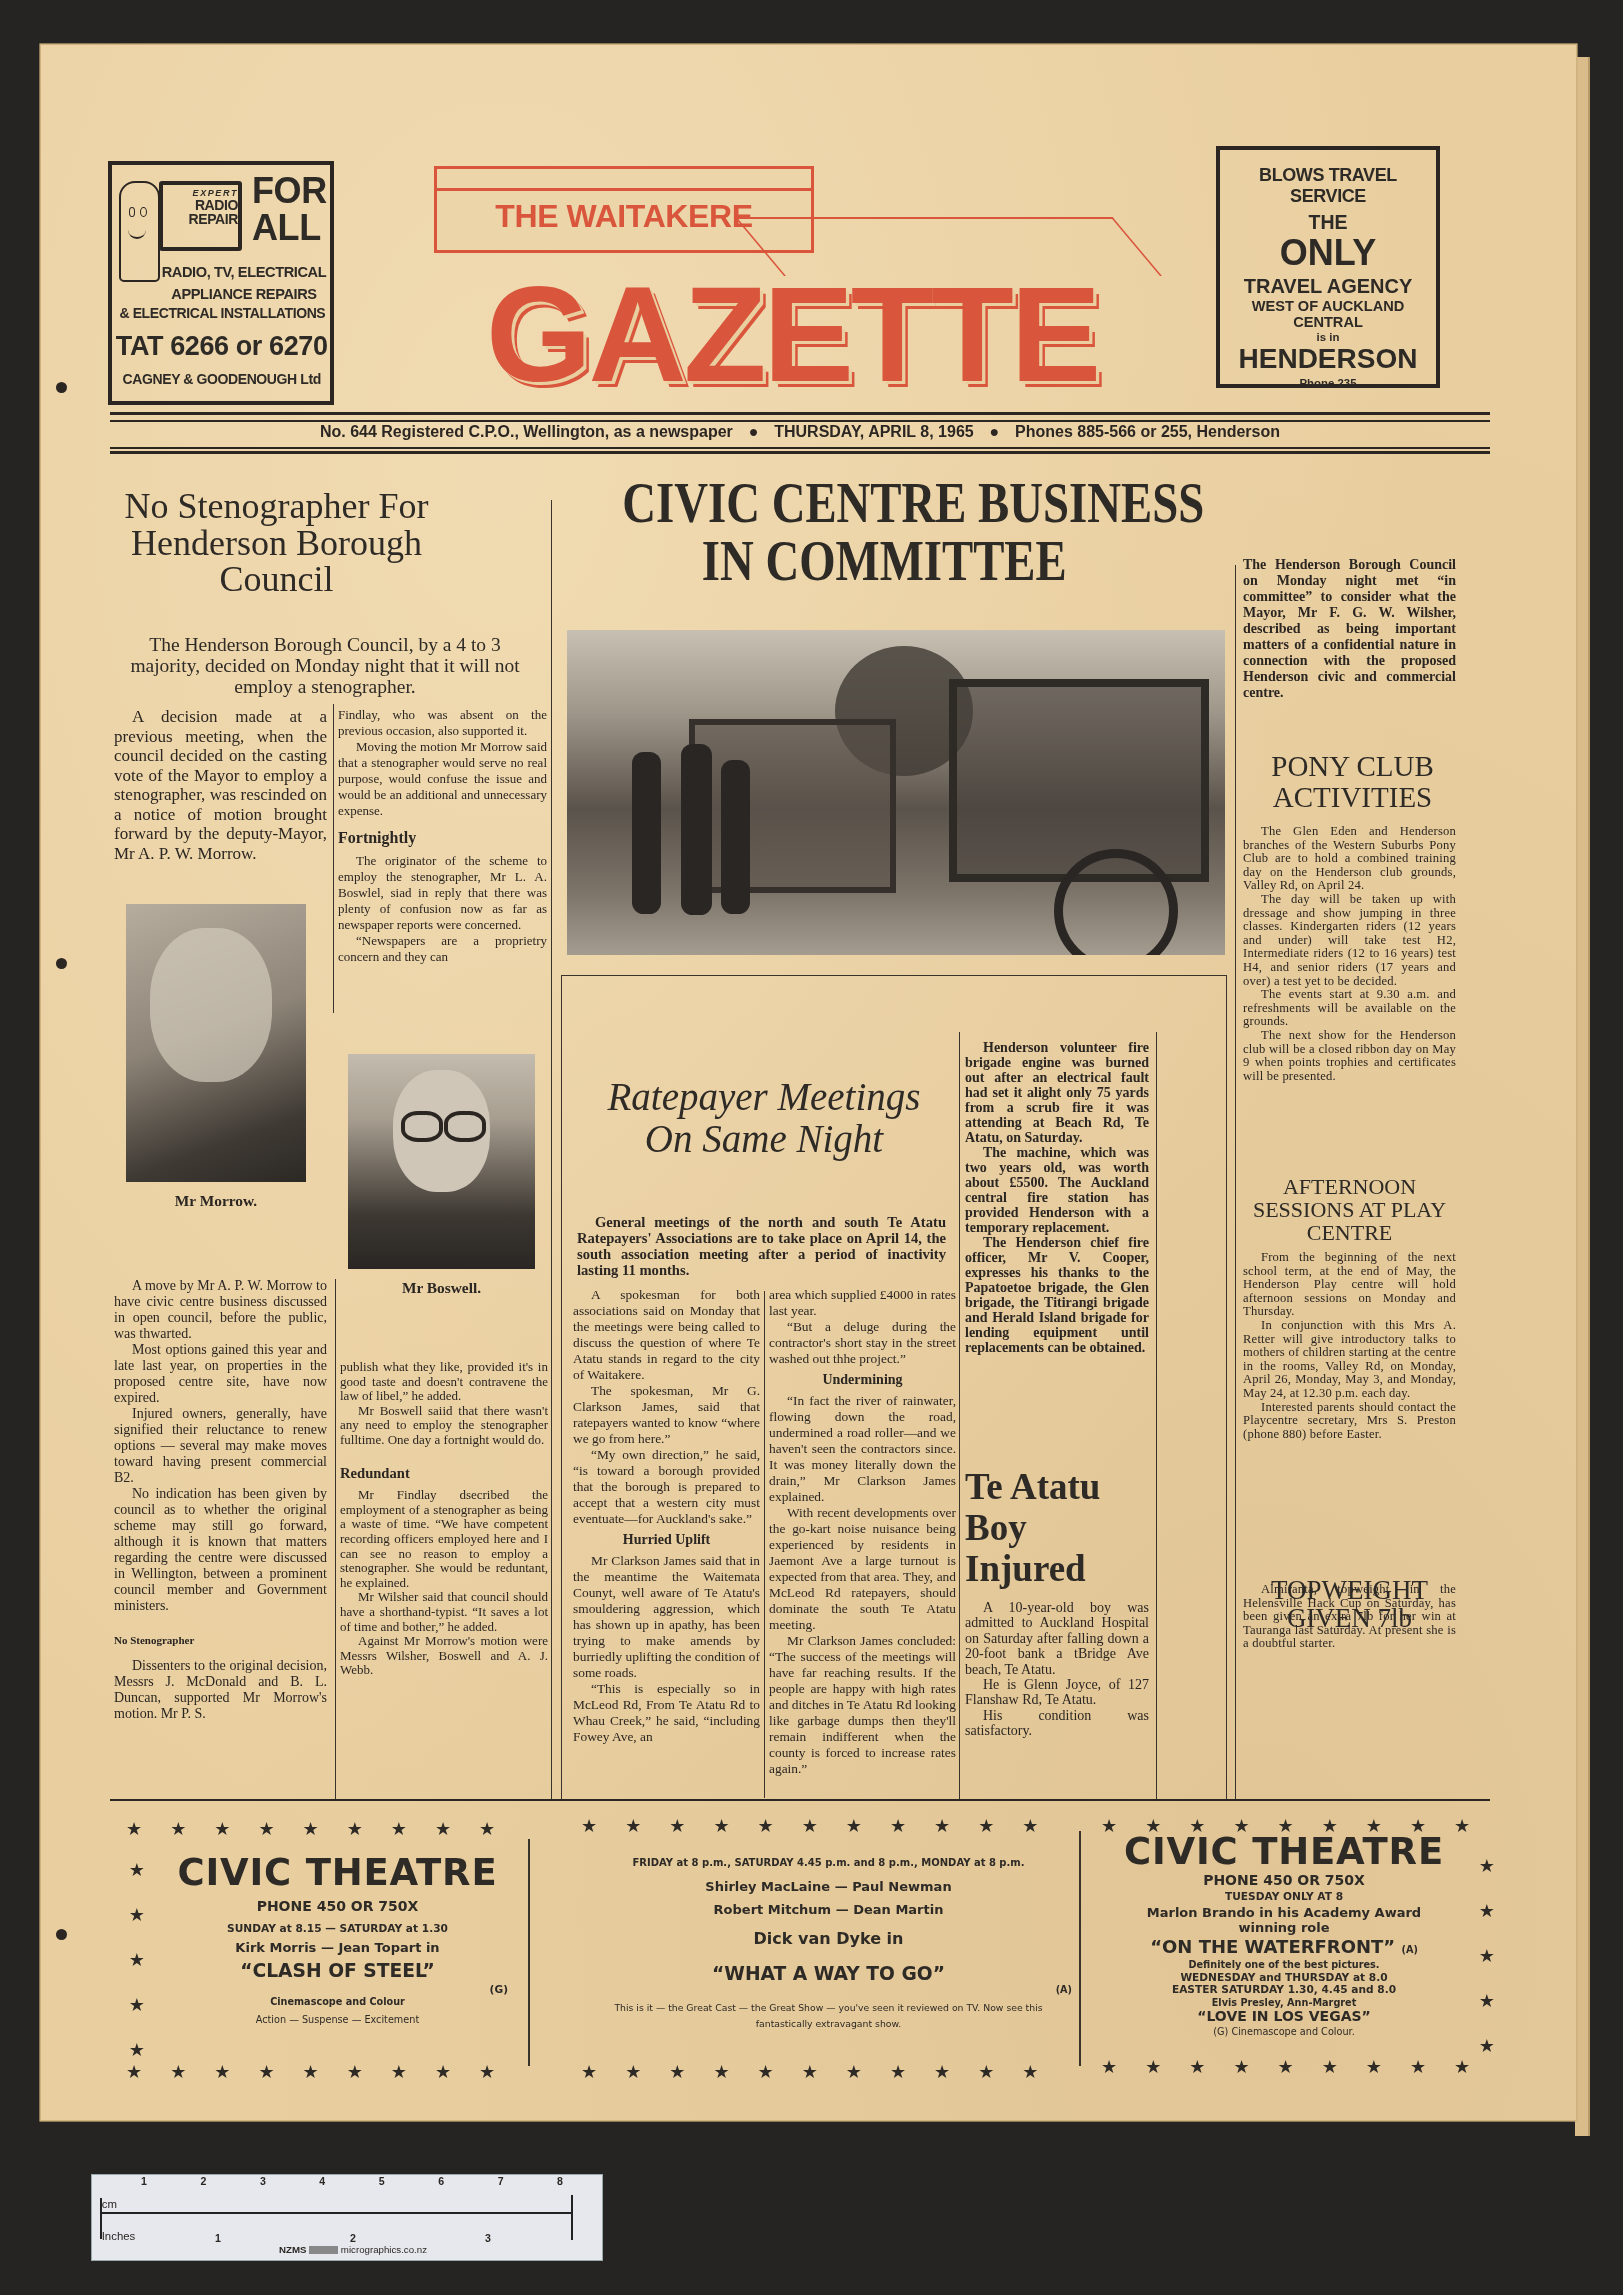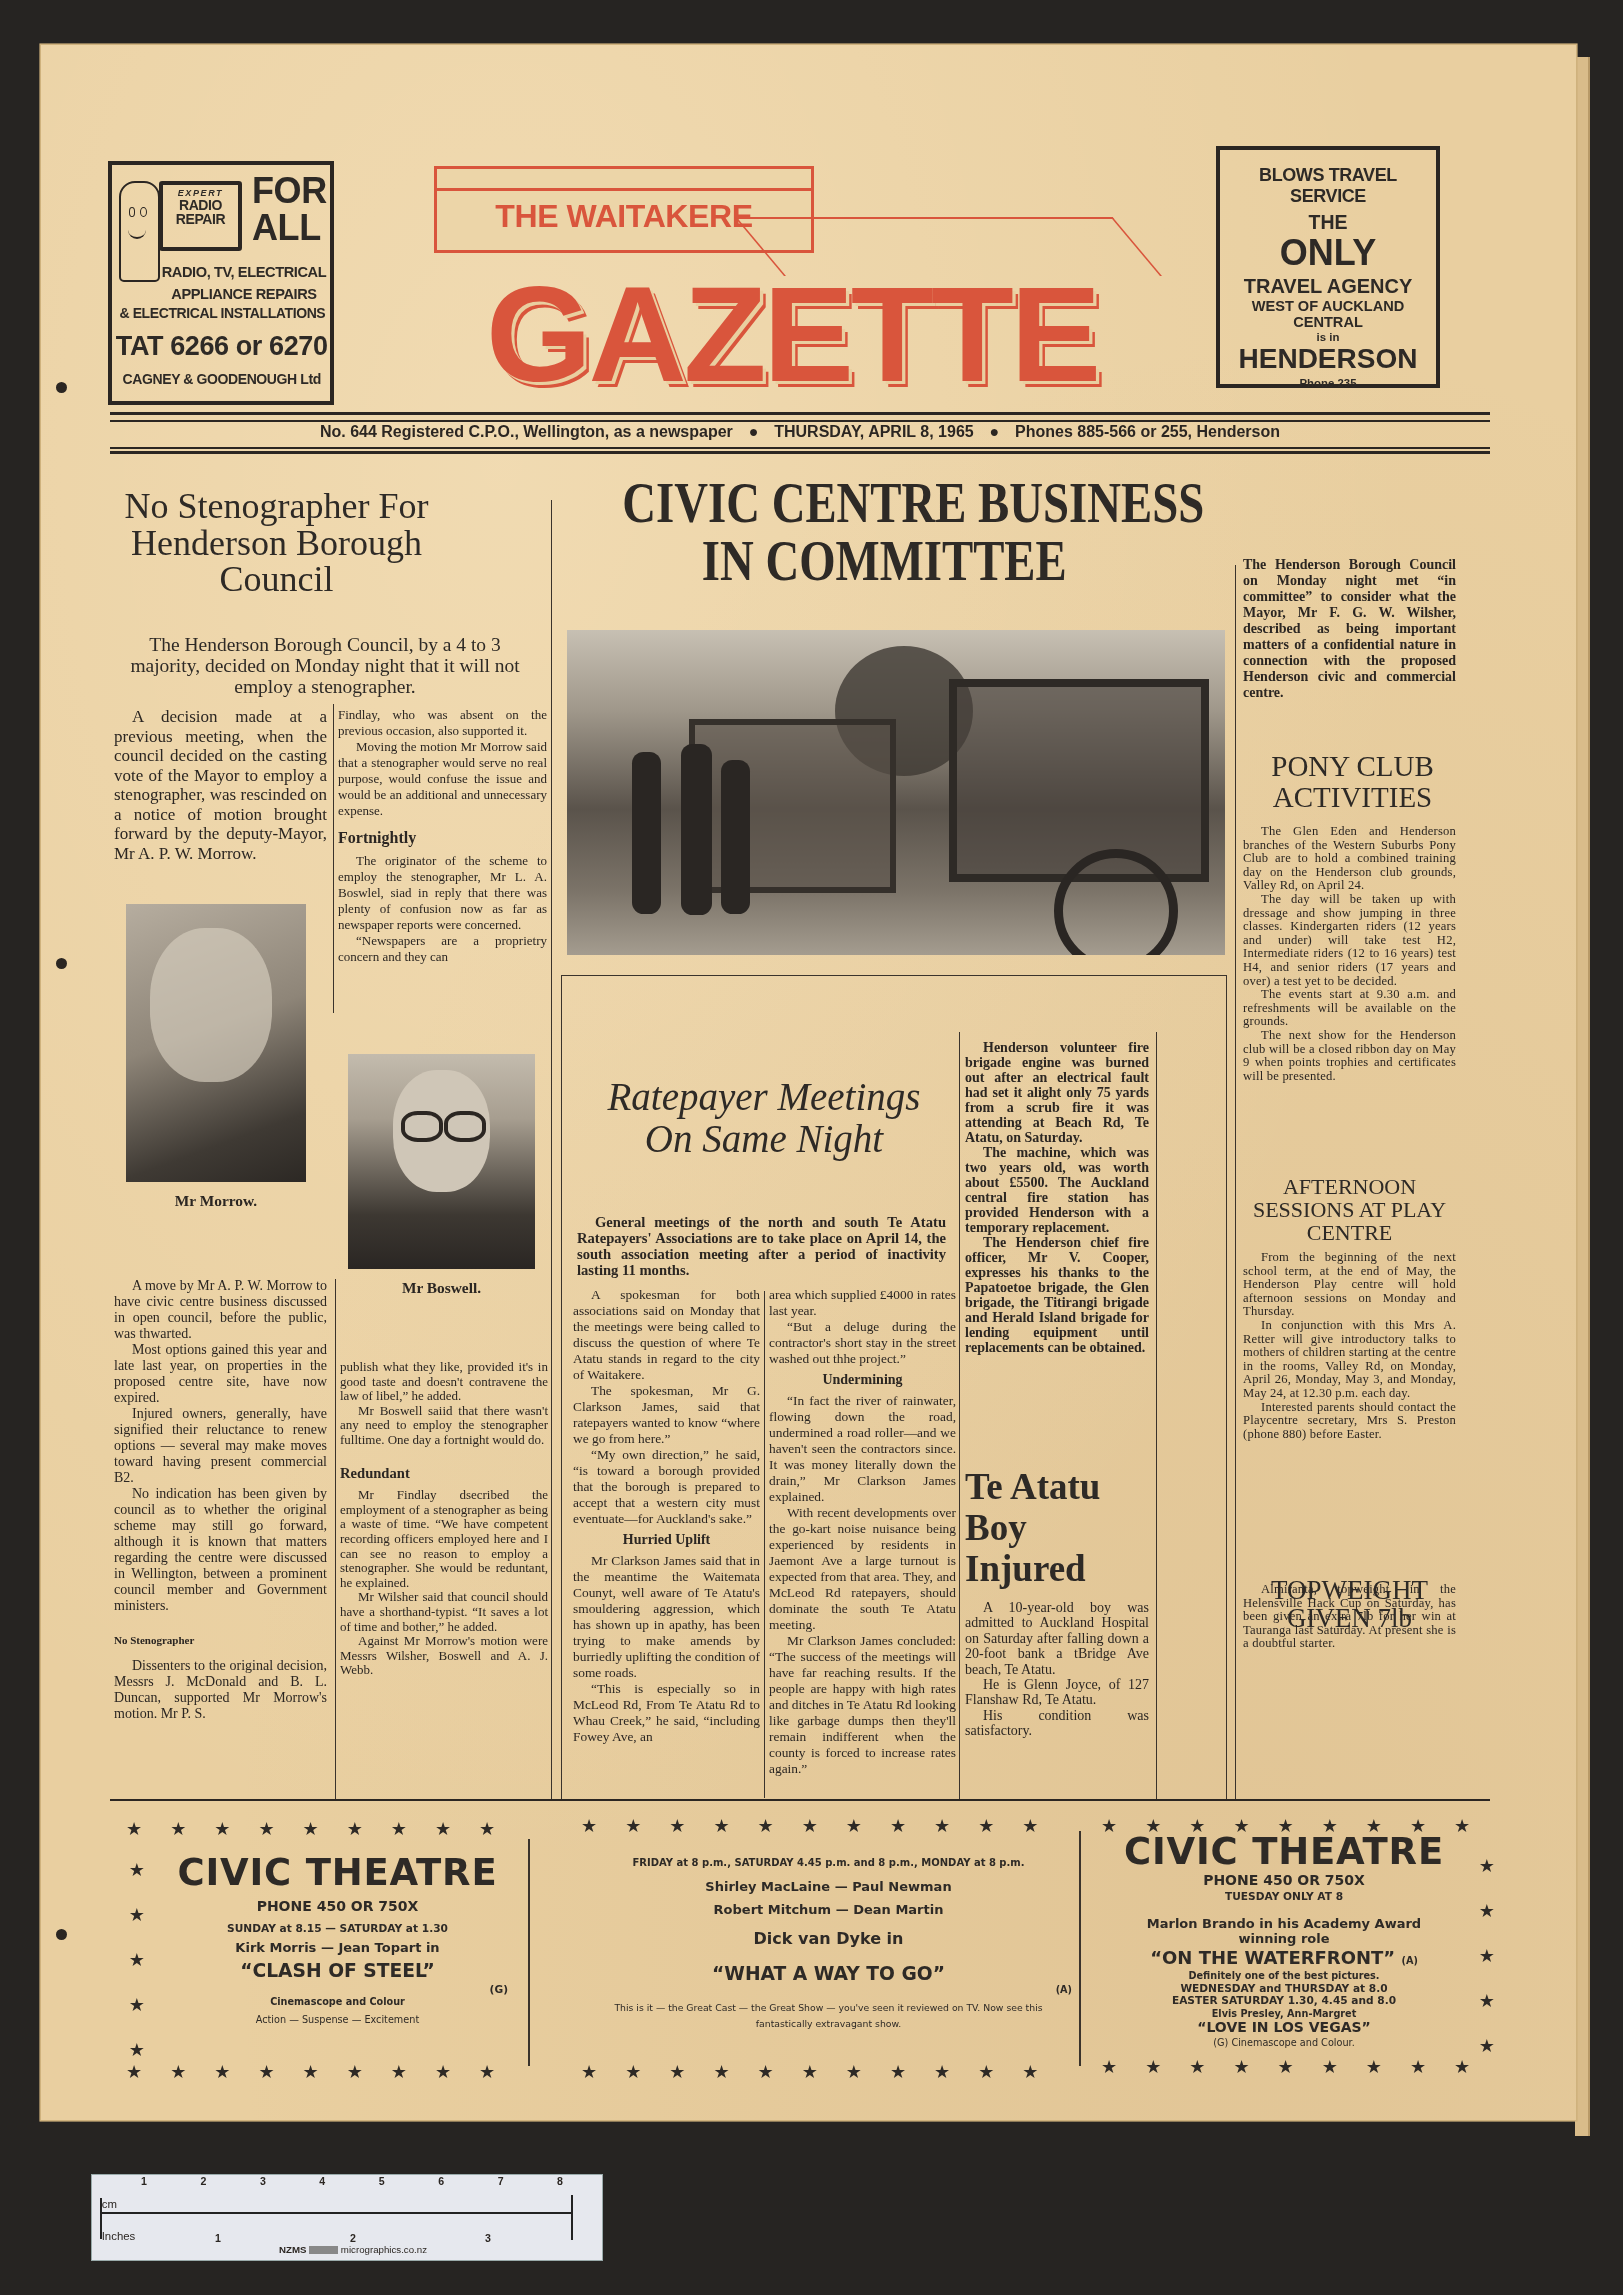--- a/index.html
+++ b/index.html
@@ -42,21 +42,21 @@
   <div class="hole" style="left:14.6px;top:337px"></div>
   <div class="hole" style="left:14.6px;top:913px"></div>
   <div class="hole" style="left:14.6px;top:1884px"></div>
 
   <div class="box-ad" style="left:67px;top:116px;width:226px;height:244px">
     <div class="abs" style="left:6.5px;top:16px;width:37px;height:97px;border:2.4px solid #2b2622;border-radius:16px 16px 4.9px 4.9px">
       <div class="abs" style="left:8px;top:24px;width:4.9px;height:8px;border:1.6px solid #2b2622;border-radius:50%"></div>
       <div class="abs" style="left:19.5px;top:24px;width:4.9px;height:8px;border:1.6px solid #2b2622;border-radius:50%"></div>
       <div class="abs" style="left:7.3px;top:47px;width:18px;height:6.5px;border-bottom:2.4px solid #2b2622;border-radius:0 0 9.7px 9.7px"></div>
     </div>
-    <div class="abs cond" style="left:47px;top:16px;width:75px;height:62px;border:4px solid #2b2622;border-radius:3.2px;text-align:center">
+    <div class="abs cond" style="left:47px;top:16px;width:75px;height:62px;border:4px solid #2b2622;border-radius:3.2px;text-align:right">
       <div style="font-size:9px;font-style:italic;letter-spacing:1.6px;margin-top:3.2px">EXPERT</div>
       <div style="font-size:14px;line-height:14px">RADIO</div>
       <div style="font-size:14px;line-height:14px">REPAIR</div>
     </div>
     <div class="abs cond" style="left:140px;top:6.5px;width:65px;font-size:36px;line-height:37px">
       <div>FOR</div>
       <div>ALL</div>
     </div>
     <div class="abs cond" style="left:49px;top:96px;width:166px;font-size:14.6px;line-height:22px">
       <div>RADIO, TV, ELECTRICAL</div>
@@ -255,21 +255,21 @@
     <div style="font-size:9.3px;font-weight:normal;padding:0 8px;line-height:16px;margin-top:4.9px">This is it — the Great Cast — the Great Show — you've seen it reviewed on TV. Now see this fantastically extravagant show.</div>
   </div>
 
   <div class="stars" style="left:1060px;top:1770px;width:398px">★★★★★★★★★</div>
   <div class="stars" style="left:1060px;top:2011px;width:398px">★★★★★★★★★</div>
   <div class="vstars" style="left:1436px;top:1799px">★<br>★<br>★<br>★<br>★</div>
   <div class="cin" style="left:1056px;top:1786px;width:374px">
     <div style="font-size:37px;line-height:41px;letter-spacing:0.8px">CIVIC THEATRE</div>
     <div style="font-size:14px">PHONE 450 OR 750X</div>
     <div style="font-size:10.6px;margin-top:1.6px">TUESDAY ONLY AT 8</div>
-    <div style="font-size:13px;margin-top:14px">Marlon Brando in his Academy Award</div>
+    <div style="font-size:13px;margin-top:3px">Marlon Brando in his Academy Award</div>
     <div style="font-size:13px">winning role</div>
     <div style="font-size:18px;margin-top:1.6px"><span>“ON THE WATERFRONT”</span> <span style="font-size:9.7px">(A)</span></div>
     <div style="font-size:9.7px;font-weight:bold;margin-top:1.6px">Definitely one of the best pictures.</div>
     <div style="font-size:10.6px;margin-top:1.6px">WEDNESDAY and THURSDAY at 8.0</div>
     <div style="font-size:10.6px">EASTER SATURDAY 1.30, 4.45 and 8.0</div>
     <div style="font-size:9.7px;margin-top:1.6px">Elvis Presley, Ann-Margret</div>
     <div style="font-size:14px">“LOVE IN LOS VEGAS”</div>
     <div style="font-size:9.7px;font-weight:normal;margin-top:1.6px">(G)   Cinemascope and Colour.</div>
   </div>
 </div>

